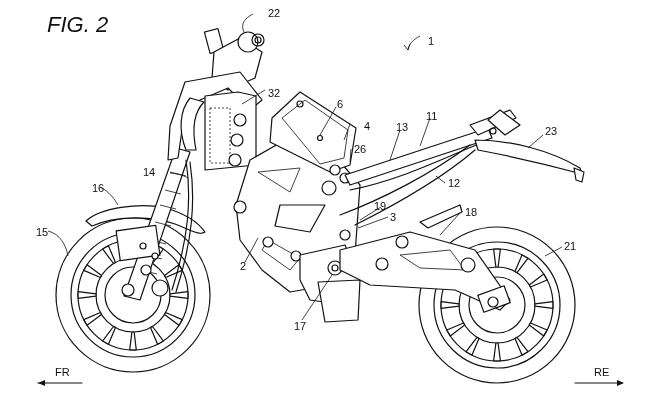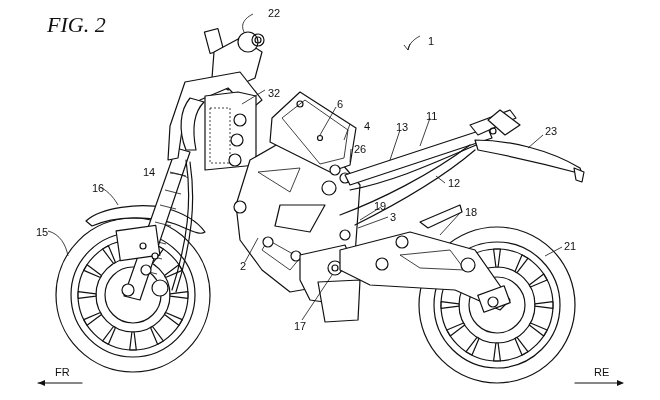--- a/index.html
+++ b/index.html
@@ -1,18 +1,18 @@
 <!DOCTYPE html>
 <html><head>
 <meta charset="utf-8">
 <style>
   html, body { margin: 0; padding: 0; background: #ffffff; }
   body { width: 660px; height: 400px; position: relative; overflow: hidden; font-family: "Liberation Sans", sans-serif; }
   #fig { position: absolute; left: 0; top: 0; width: 660px; height: 400px; }
-  .fig-title { position: absolute; left: 47px; top: 12px; font-size: 22px; font-style: italic; color: #111; font-family: Liberation Serif, serif; }
+  .fig-title { position: absolute; left: 47px; top: 12px; font-size: 22px; font-style: italic; color: #111; font-family: Liberation Sans, sans-serif; }
   .ref { font-family: "Liberation Sans", sans-serif; font-size: 11px; fill: #111; }
   .dir { font-family: "Liberation Sans", sans-serif; font-size: 11px; fill: #111; }
   svg .ln { fill: none; stroke: #111; stroke-width: 1.2; stroke-linejoin: round; stroke-linecap: round; }
   svg .thin { fill: none; stroke: #111; stroke-width: 0.8; }
   svg .fillw { fill: #fff; stroke: #111; stroke-width: 1.2; stroke-linejoin: round; }
   svg .dash { fill: none; stroke: #111; stroke-width: 0.8; stroke-dasharray: 2 2; }
 </style>
 </head>
 <body>
 

